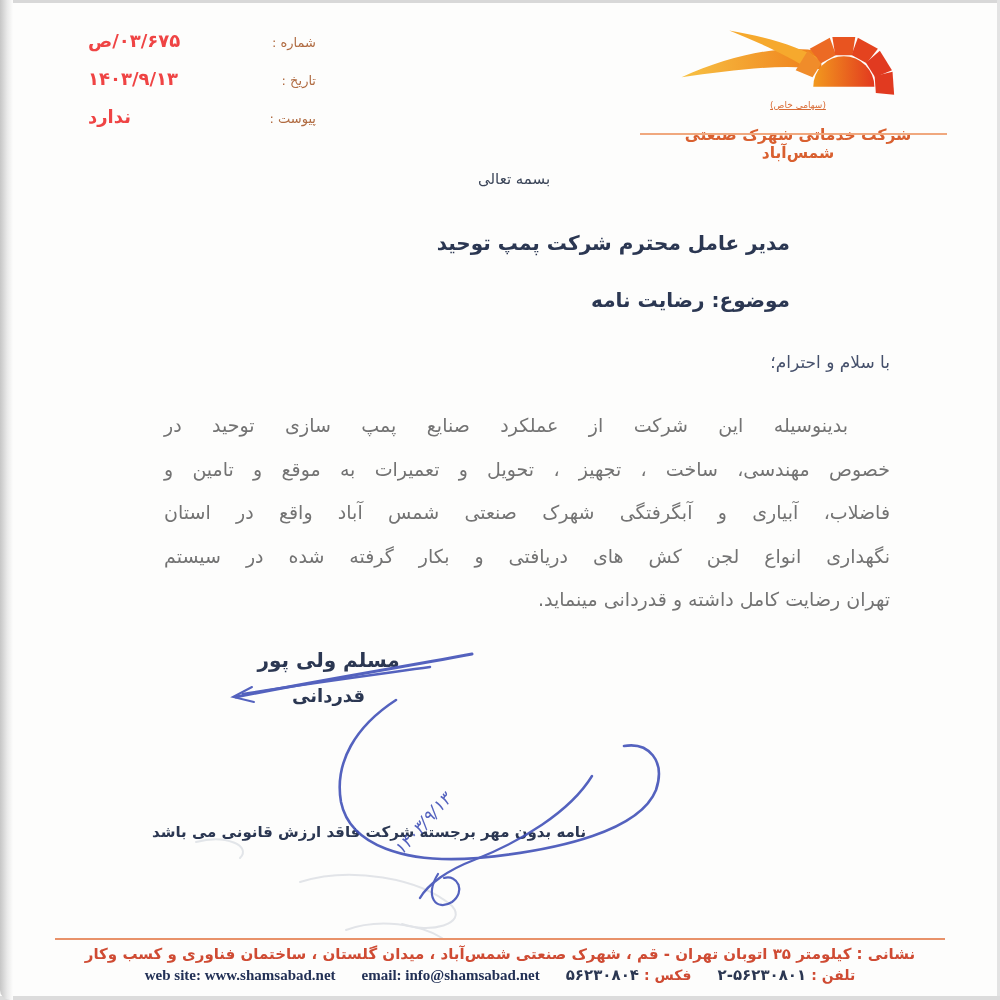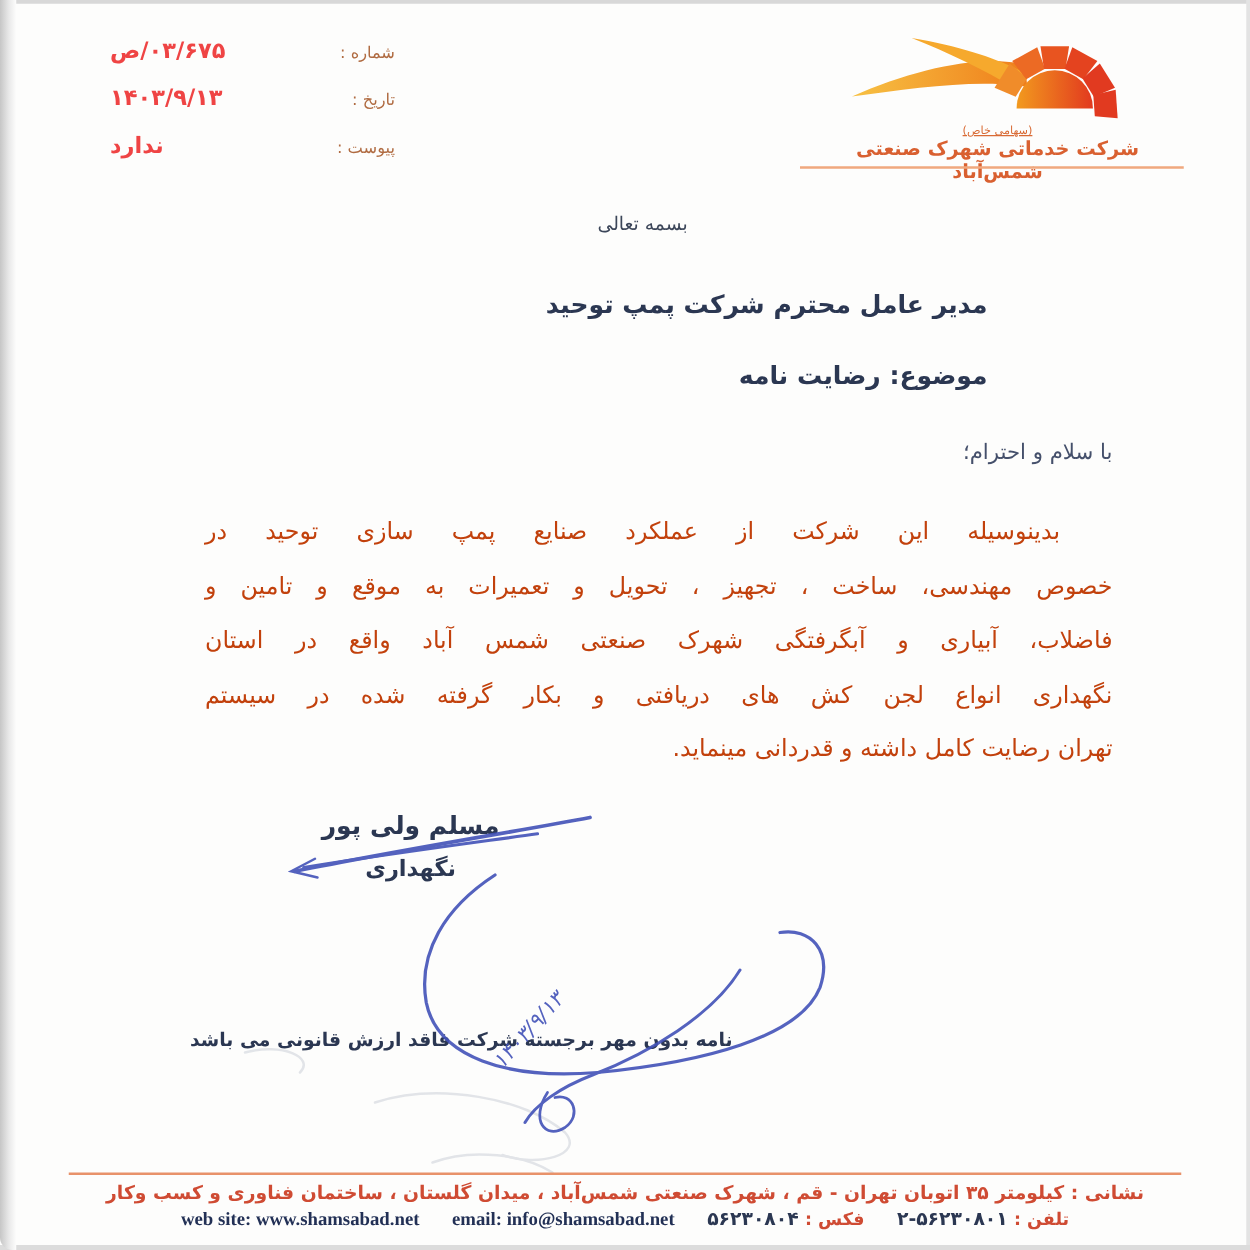--- a/index.html
+++ b/index.html
@@ -15,31 +15,31 @@
   
   .meta{position:absolute;left:88px;top:30px;width:228px;direction:rtl;}
   .meta-row{display:flex;direction:rtl;align-items:baseline;margin-bottom:17px;}
   .meta-label{color:#b06b41;font-size:13px;width:62px;flex:0 0 62px;letter-spacing:.3px;}
   .meta-value{color:#ef4444;font-weight:bold;font-size:18px;text-align:left;flex:1;}
 
   
   .logo{position:absolute;right:52px;top:18px;width:300px;text-align:center;}
   .logo svg{display:block;margin:0 auto;}
   .company-type{color:#d96b35;font-size:9px;margin-top:-2px;text-decoration:underline;}
-  .company-name{color:#d96030;font-size:15.5px;font-weight:bold;margin-top:0;letter-spacing:.2px;}
+  .company-name{color:#d96030;font-size:15.5px;font-weight:bold;margin-top:16px;letter-spacing:.2px;}
   .header-rule{position:absolute;right:53px;top:133px;width:307px;height:2px;background:#f0a87e;}
 
   .besmele{position:absolute;left:478px;top:170px;font-size:15px;color:#3c4659;direction:rtl;}
 
   .recipient{position:absolute;right:210px;top:231px;font-size:20px;font-weight:bold;color:#2b3752;}
   .subject{position:absolute;right:210px;top:288px;font-size:20px;font-weight:bold;color:#2b3752;}
   .salutation{position:absolute;right:110px;top:352px;font-size:17px;color:#45506b;}
 
   .body-text{position:absolute;right:110px;top:404px;width:726px;direction:rtl;
-             font-size:19px;color:#c2410c;}
+             font-size:19px;color:#737373;}
   .body-line{height:43.5px;line-height:43.5px;text-align:justify;text-align-last:justify;white-space:nowrap;}
   .body-line.first{text-indent:42px;}
   .body-line.last{text-align:right;text-align-last:right;}
 
   .signature{position:absolute;left:256px;top:648px;width:145px;text-align:center;direction:rtl;}
   .sig-name{font-size:20px;font-weight:bold;color:#2b3752;}
   .sig-title{font-size:18px;font-weight:bold;color:#2b3752;margin-top:13px;}
 
   .seal-note{position:absolute;left:152px;top:823px;font-size:15px;font-weight:bold;color:#2b3752;direction:rtl;}
 
@@ -121,21 +121,21 @@
   <div class="body-text">
     <div class="body-line first">بدینوسیله این شرکت از عملکرد صنایع پمپ سازی توحید در</div>
     <div class="body-line">خصوص مهندسی، ساخت ، تجهیز ، تحویل و تعمیرات به موقع و تامین و</div>
     <div class="body-line">فاضلاب، آبیاری و آبگرفتگی شهرک صنعتی شمس آباد واقع در استان</div>
     <div class="body-line">نگهداری انواع لجن کش های دریافتی و بکار گرفته شده در سیستم</div>
     <div class="body-line last">تهران رضایت کامل داشته و قدردانی مینماید.</div>
   </div>
 
   <div class="signature">
     <div class="sig-name">مسلم ولی پور</div>
-    <div class="sig-title">نگهداری</div>
+    <div class="sig-title">قدردانی</div>
   </div>
 
   <div class="seal-note">نامه بدون مهر برجسته شرکت فاقد ارزش قانونی می باشد</div>
 
   <svg class="ink" width="1000" height="1000" viewBox="0 0 1000 1000">
 
     <g fill="none" stroke="#ccd1d9" stroke-width="2" opacity="0.55" stroke-linecap="round">
       <path d="M196,842 C226,834 252,846 240,858"></path>
       <path d="M300,882 C350,866 420,878 452,906 C468,924 430,934 402,924"></path>
       <path d="M346,930 C378,918 420,924 442,938"></path>

